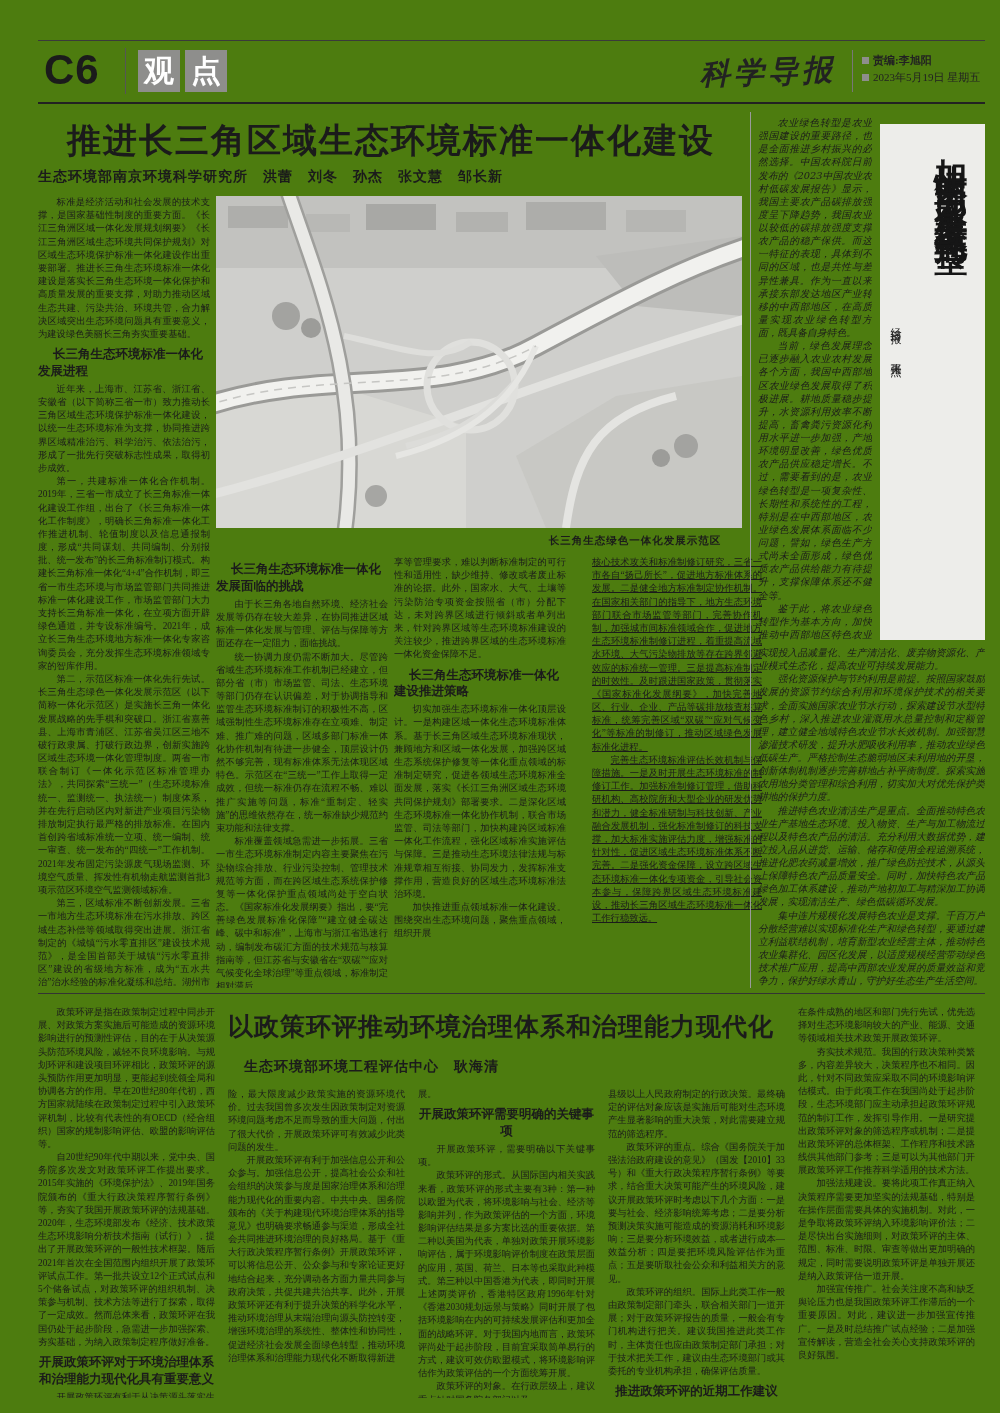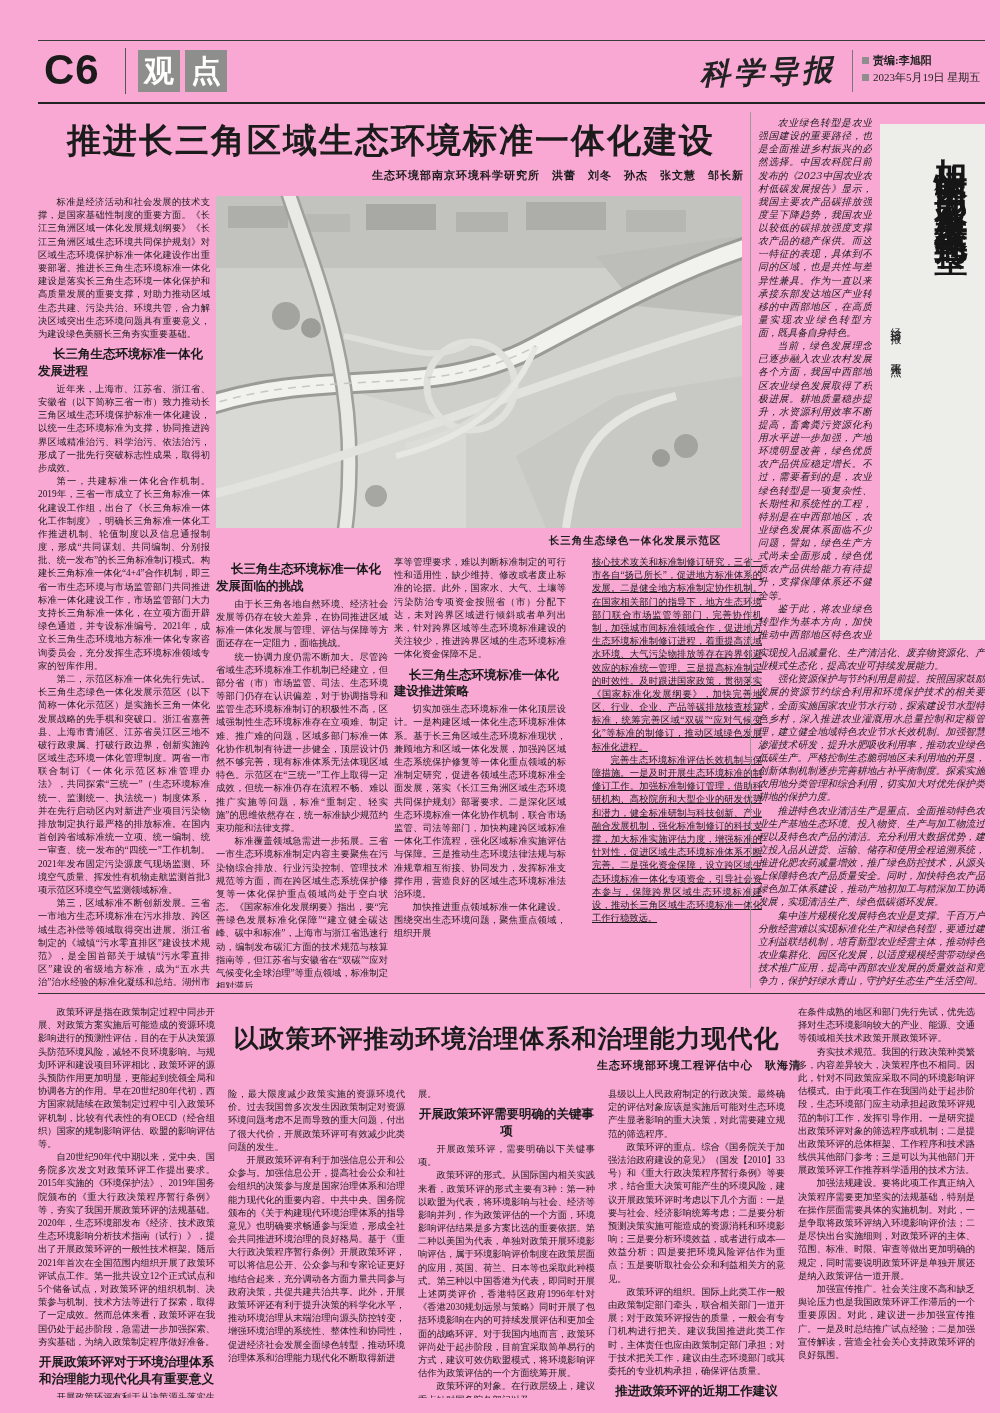--- a/index.html
+++ b/index.html
@@ -1,49 +1,49 @@
 <!DOCTYPE html>
 <html><head>
 <meta charset="utf-8">
 <style>
   html,body{margin:0;padding:0;background:#e9e9e7;}
-  .sheet{position:relative;width:1000px;height:1413px;margin:0 auto;background:#f9a8d4;
+  .sheet{position:relative;width:1000px;height:1413px;margin:0 auto;background:#4d7c0f;
          font-family:"Liberation Serif","DejaVu Serif",serif;color:#1b1b1b;overflow:hidden;}
   .abs{position:absolute;}
   .hrule{position:absolute;background:#3a3a3a;height:1px;}
   .vrule{position:absolute;background:#9a9a9a;width:1px;}
   
   .pageno{font-family:"Liberation Sans","DejaVu Sans",sans-serif;font-weight:bold;font-size:42px;letter-spacing:1px;}
   .secbox{display:inline-block;width:42px;height:42px;background:#8e8e8c;color:#fff;
           font-family:"Liberation Sans","DejaVu Sans",sans-serif;font-weight:bold;font-size:30px;
           line-height:42px;text-align:center;margin-right:5px;}
   .masthead{font-family:"DejaVu Serif","Liberation Serif",serif;font-style:italic;font-weight:bold;
             font-size:30px;letter-spacing:4px;color:#222;transform:rotate(-2deg);}
   .hdrinfo{font-size:11px;line-height:17px;color:#222;}
   .hdrinfo .sq{display:inline-block;width:7px;height:7px;background:#8e8e8c;margin-right:4px;}
   
   .mainhead{font-family:"Liberation Sans","DejaVu Sans",sans-serif;font-weight:900;
             font-size:34px;letter-spacing:2px;text-align:center;white-space:nowrap;}
-  .byline{font-size:11px;font-weight:bold;text-align:right;letter-spacing:1px;}
+  .byline{font-size:14px;font-weight:bold;text-align:left;letter-spacing:1px;}
   .col{overflow:hidden;font-size:9.3px;line-height:1.42;text-align:justify;}
   .bp{margin:0;text-indent:2em;text-align:justify;}
   .bp.cont{text-indent:0;}
   .subh{font-family:"Liberation Sans","DejaVu Sans",sans-serif;font-weight:bold;font-size:12.5px;
         line-height:1.35;margin:5px 0 3px;text-indent:1.2em;text-align:left;}
   .subh.flush{text-indent:0;text-align:center;}
   .caption{font-size:10.5px;font-weight:bold;text-align:center;letter-spacing:1px;}
   
   .kai{font-style:italic;font-family:"DejaVu Serif","Liberation Serif",serif;}
   .sbcol{overflow:hidden;font-size:9.8px;line-height:1.34;text-align:justify;}
   .titlebox{background:#ededea;}
   .vtitle{writing-mode:vertical-rl;font-family:"Liberation Sans","DejaVu Sans",sans-serif;
           font-weight:600;font-size:33px;letter-spacing:7px;color:#161616;margin:0 auto;}
   .vby{writing-mode:vertical-rl;font-size:11px;color:#222;letter-spacing:2px;}
   
-  .bothead{font-weight:bold;font-size:25px;letter-spacing:1px;text-align:center;white-space:nowrap;margin-top:12px;}
+  .bothead{font-weight:bold;font-size:25px;letter-spacing:1px;white-space:nowrap;}
 </style>
 </head>
 <body>
 
 <div class="sheet">
 
   <div class="hrule" style="left:38px;top:40px;width:947px;"></div>
 
   <div class="abs pageno" style="left:44px;top:46px;">C6</div>
   <div class="vrule" style="left:125px;top:48px;height:46px;background:#555;"></div>

